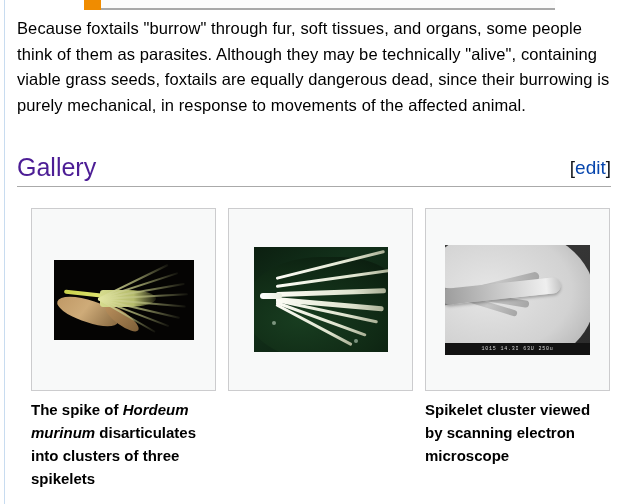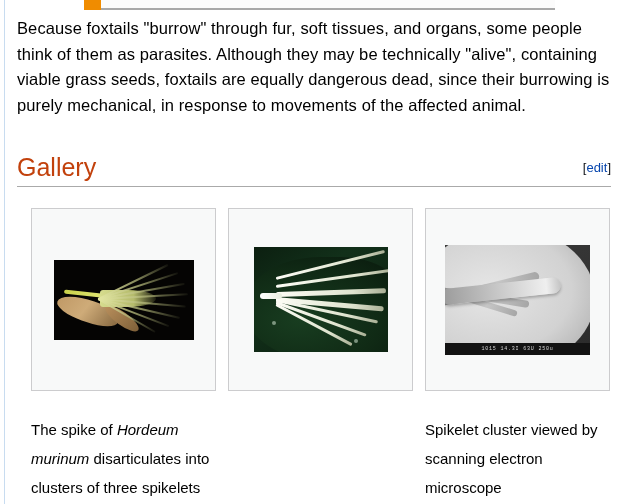--- a/index.html
+++ b/index.html
@@ -84,27 +84,27 @@
     height: 34px;
   }
   .section-title {
     position: absolute;
     left: 0;
     top: 0;
     margin: 0;
     font-size: 25px;
     font-weight: normal;
     line-height: 30px;
-    color: #c2410c;
+    color: #4c1d95;
   }
   .edit-link {
     position: absolute;
     right: 0;
     top: 7px;
-    font-size: 13px;
+    font-size: 19px;
     line-height: 18px;
     color: #11141a;
     white-space: nowrap;
     padding-left: 16px;
   }
   .edit-link .edit-word {
     color: #0645ad;
     text-decoration: none;
     cursor: pointer;
   }
@@ -278,25 +278,26 @@
     font-size: 5px;
     line-height: 12px;
     letter-spacing: .8px;
     text-align: center;
     white-space: nowrap;
     overflow: hidden;
   }
 
   
   .caption {
-    margin-top: 24px;
+    margin-top: 7px;
     font-size: 15px;
-    line-height: 29px;
+    line-height: 23px;
     color: #000000;
     width: 185px;
+    font-weight: bold;
   }
   .caption .sci {
     font-style: italic;
   }
 </style>
 </head>
 <body>
 
 <div class="left-rule"></div>
 

